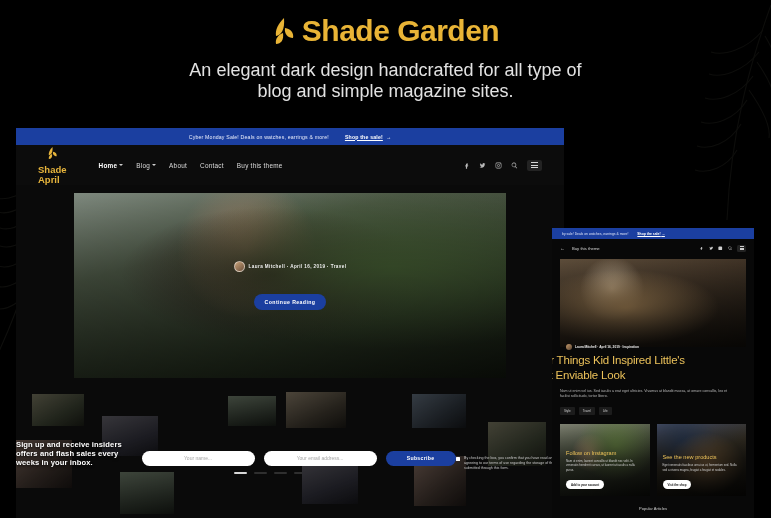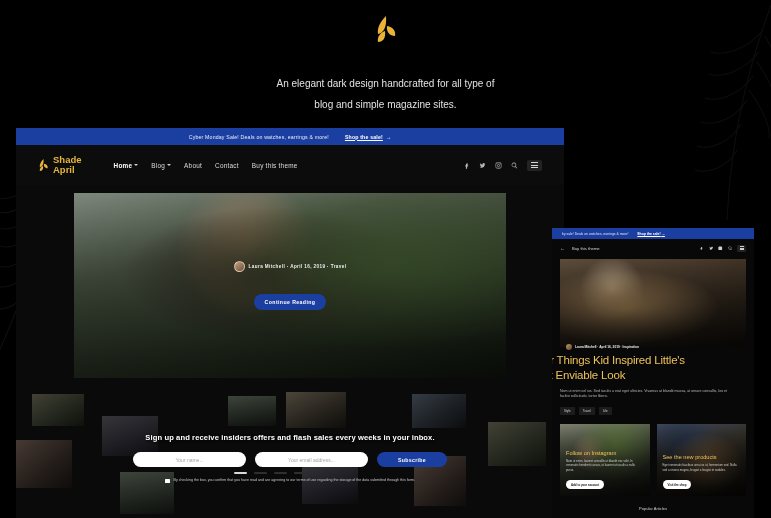--- a/index.html
+++ b/index.html
@@ -29,22 +29,22 @@
     padding-top: 14px;
     z-index: 5;
   }
   .promo-logo {
     display: flex; align-items: center; gap: 6px;
     font-size: 30px; font-weight: 700; letter-spacing: -0.5px;
     color: #e9b436;
   }
   .promo-logo .leafmark { width: 24px; height: 30px; }
   .promo-sub {
-    margin-top: 29px;
-    font-size: 10px; line-height: 21px;
+    margin-top: 12px;
+    font-size: 18px; line-height: 21px;
     color: #e2e2e2; text-align: center; font-weight: 400;
     max-width: 420px;
   }
 
   
   .panel-main {
     position: absolute; left: 16px; top: 128px;
     width: 548px; height: 390px;
     background: #0a0a0a;
     overflow: hidden;
@@ -59,21 +59,21 @@
   }
   .annc .annc-cta { font-weight: 700; text-decoration: underline; color:#fff; }
   .annc .annc-cta .arrow { text-decoration: none; display:inline-block; margin-left:3px; }
 
   
   .sitenav {
     height: 40px; background: #0c0c0c;
     display: flex; align-items: center; padding: 0 22px;
     position: relative;
   }
-  .sn-logo { display: flex; align-items: center; gap: 4px; }
+  .sn-logo { display: flex; align-items: center; gap: 4px; flex-direction: column; }
   .sn-logo .leafmark { width: 11px; height: 16px; }
   .sn-logo-text {
     font-size: 9.5px; line-height: 10.5px; font-weight: 700; color: #e3b košice;
     color: #e7b53c;
   }
   .sn-links { display: flex; align-items: center; gap: 13px; margin-left: 32px; }
   .sn-link {
     font-size: 6.4px; color: #dcdcdc; letter-spacing: .25px;
     display: flex; align-items: center; gap: 2px; white-space: nowrap;
   }
@@ -119,21 +119,21 @@
     display: flex; align-items: center; justify-content: center; gap: 7px;
   }
   .hdot { width: 13px; height: 2px; background: #2f2f2f; border-radius:1px; }
   .hdot.on { background: #d8d8d8; }
 
   
   .mosaic { position: absolute; left:0; right:0; bottom:0; height: 120px; }
   .tile { position:absolute; filter: brightness(.72) saturate(.8); }
   .newsletter {
     position: absolute; left: 0; right: 0; bottom: 0; height: 120px;
-    display: flex; flex-direction: column; align-items: center; justify-content: center;
+    display: flex; flex-direction: row; align-items: center; justify-content: center;
     z-index: 3;
   }
   .nl-head { font-size: 7.6px; font-weight: 700; color: #ffffff; letter-spacing: .1px; margin-bottom: 10px; text-shadow:0 1px 3px #000; }
   .nl-row { display: flex; align-items: center; gap: 9px; }
   .nl-input {
     width: 113px; height: 15px; border-radius: 8px; border: none;
     background: #ffffff; color: #9a9a9a; font-size: 5px; text-align: center;
     font-family: "Liberation Sans", sans-serif;
   }
   .nl-input::placeholder { color:#a6a6a6; }
@@ -260,20 +260,21 @@
 
   <div class="promo">
     <div class="promo-logo">
       <span class="leafmark">
         <svg viewBox="0 0 24 30" width="24" height="30">
           <path d="M12 2 C 6 8, 3 14, 4 20 C 9 19, 13 14, 12 2 Z" fill="#e9b436"></path>
           <path d="M13 12 C 19 13, 22 17, 21 22 C 16 22, 12 18, 13 12 Z" fill="#e9b436"></path>
           <path d="M11 17 C 6 19, 3 23, 4 28 C 9 28, 12 24, 11 17 Z" fill="#e9b436"></path>
         </svg>
       </span>
+      <span>Shade Garden</span>
     </div>
     <div class="promo-sub">
       <div>An elegant dark design handcrafted for all type of</div>
       <div>blog and simple magazine sites.</div>
     </div>
   </div>
 
   <div class="panel-main">
 
     <div class="annc">

